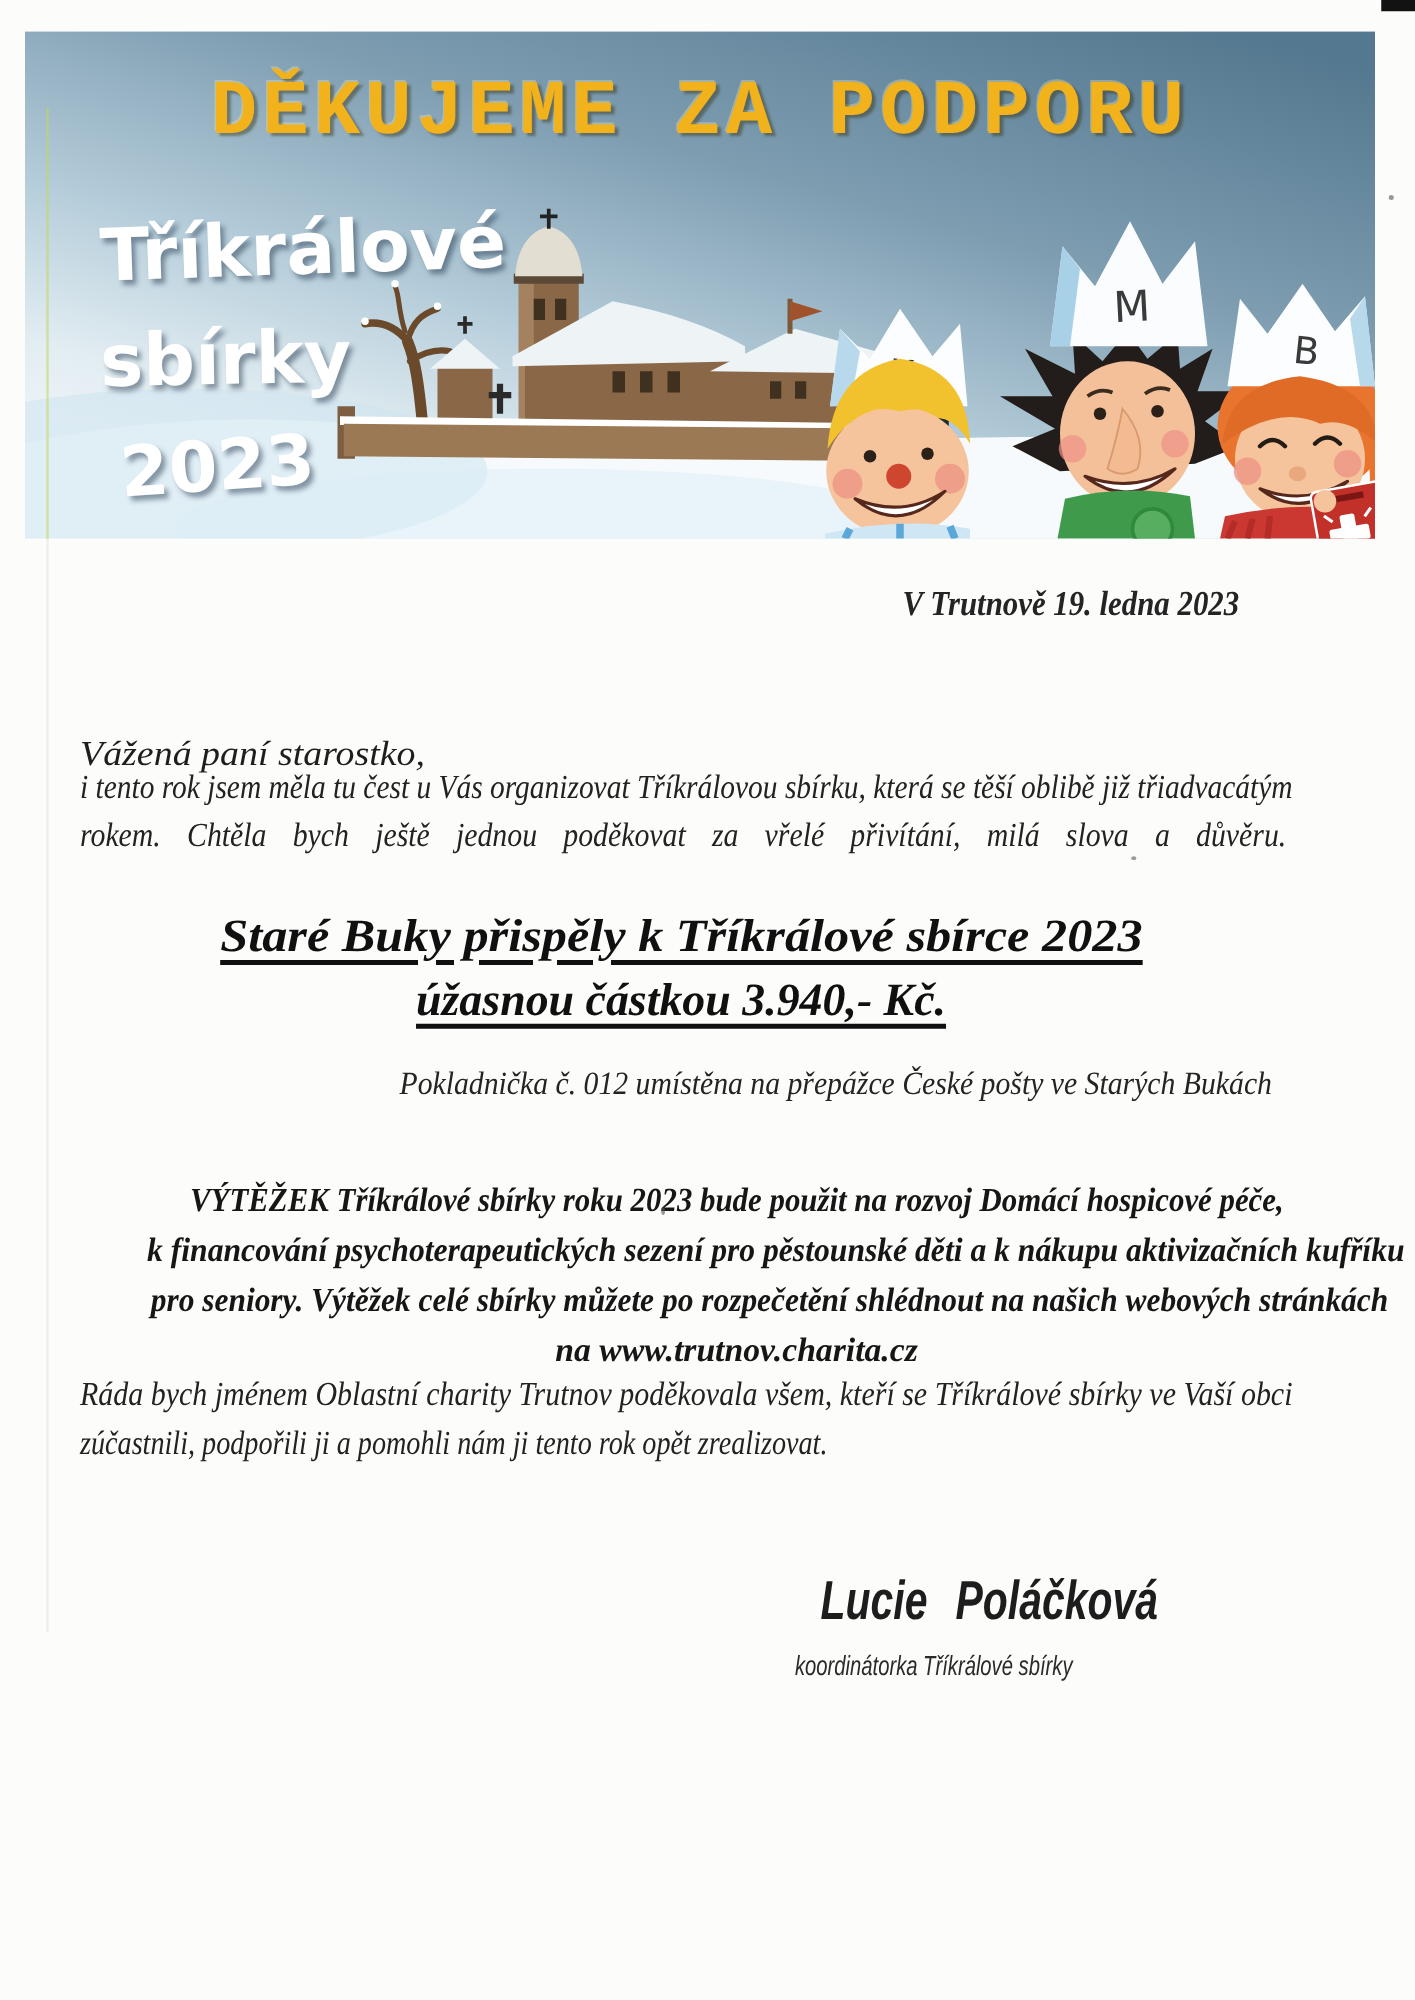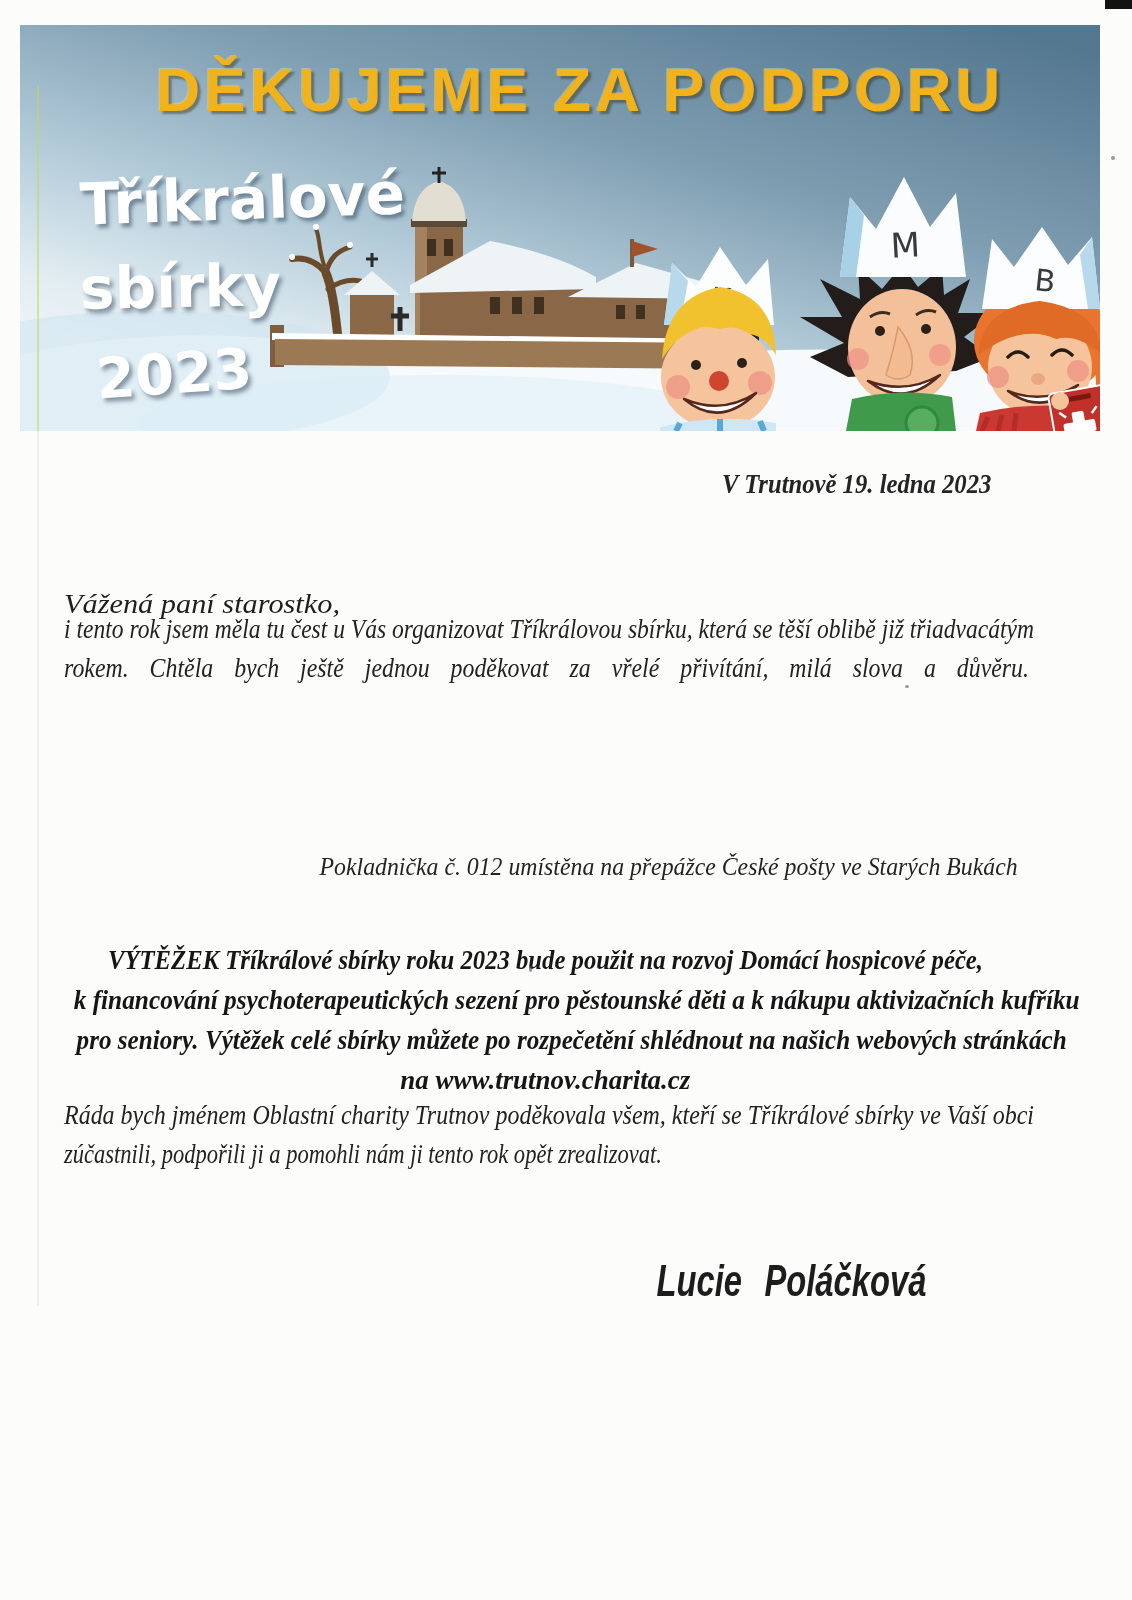--- a/index.html
+++ b/index.html
@@ -11,45 +11,44 @@
   
   .edge-line{position:absolute; left:37px; top:86px; width:2px; height:1220px;
     background:linear-gradient(to bottom, rgba(196,214,92,.55) 0 345px, rgba(120,125,95,.10) 345px 100%); z-index:30;}
   .corner-mark{position:absolute; right:0; top:0; width:27px; height:9px; background:#121212; z-index:40;}
   .speck{position:absolute; background:#555; border-radius:50%; opacity:.6; z-index:40;}
   
   .banner{position:absolute; left:20px; top:25px; width:1080px; height:406px; overflow:hidden; z-index:10;}
   .banner svg{position:absolute; left:0; top:0;}
   .banner-title{
     position:absolute; left:0; top:34px; width:100%; text-align:center;
-    font-family:Liberation Sans, sans-serif; font-weight:800; font-size:62px; line-height:1;
+    font-family:Liberation Mono, monospace; font-weight:800; font-size:62px; line-height:1;
     color:#f2b21c; letter-spacing:4px; white-space:nowrap;
     text-shadow:3px 3px 2px rgba(55,48,18,.45), -1px -1px 0 rgba(255,236,160,.35);
-    padding-left:20px;
   }
   .banner-sub{
     position:absolute; font-family:"DejaVu Sans", sans-serif; font-weight:700; color:#ffffff;
     text-shadow:3px 4px 4px rgba(40,60,82,.5); white-space:nowrap;
   }
   .sub1{left:60px; top:140px; font-size:58px; transform:rotate(-2deg);}
   .sub2{left:60px; top:228px; font-size:58px; transform:rotate(-1deg);}
   .sub3{left:76px; top:316px; font-size:56px; transform:rotate(-4deg);}
   
   .ln{white-space:nowrap; display:inline-block;}
   .serif-it{font-family:"Liberation Serif", serif; font-style:italic;}
   .dateline{position:absolute; left:722px; top:468px; font-size:28px; color:#242424;font-weight:bold;}
   .salutation{position:absolute; left:64px; top:588px; font-size:28px;}
   .para{position:absolute; left:64px; width:1005px; font-size:27px; line-height:39px; color:#222;}
   .intro{top:610px;text-align:right;}
   .intro .gap{word-spacing:17px;}
   .center-block{position:absolute; left:40px; width:1010px; text-align:center;}
   .headline{top:724px; font-size:37px; font-weight:700; font-style:italic; line-height:51px; color:#101010;}
   .headline .ln{text-decoration:underline; text-decoration-thickness:3.5px; text-underline-offset:7px;}
   .cashbox{top:852px; font-size:26px; font-style:italic; color:#242424;text-align:right;}
-  .proceeds{top:940px; font-size:27px; font-weight:700; font-style:italic; line-height:40px; color:#161616;}
+  .proceeds{top:940px; font-size:27px; font-weight:700; font-style:italic; line-height:40px; color:#161616;padding-left:44px;}
   .thanks{top:1096px;}
   
   .sig{position:absolute; left:610px; top:1256px; width:366px; 
        font-family:"Liberation Sans", sans-serif; color:#2a2a2a;}
   .sig-name{font-size:44px; font-weight:700; font-style:italic; word-spacing:18px; color:#1d1d1d;}
   .sig-role{display:block; margin-top:14px; font-size:22px; font-style:italic; position:relative; left:-14px;}
   .sig-org{display:block; margin-top:3px; font-size:22px; font-style:italic; word-spacing:6px; position:relative; left:-24px;}
 </style>
 </head>
 <body>
@@ -215,34 +214,39 @@
 
   <div class="salutation serif-it">
     <span class="ln" style="transform-origin: left center; transform: scaleX(1.08302);">Vážená paní starostko,</span>
   </div>
 
   <div class="para serif-it intro">
     <span class="ln" style="transform-origin: left center; transform: scaleX(0.87202);">i tento rok jsem měla tu čest u Vás organizovat Tříkrálovou sbírku, která se těší oblibě již třiadvacátým</span><br>
     <span class="ln gap" style="transform-origin: left center; transform: scaleX(0.882853);">rokem. Chtěla bych ještě jednou poděkovat za vřelé přivítání, milá slova a důvěru.</span>
   </div>
 
+  <div class="center-block headline">
+    <span class="ln" style="transform-origin: center center; transform: scaleX(1.08802);">Staré Buky přispěly k Tříkrálové sbírce 2023</span><br>
+    <span class="ln" style="transform-origin: center center; transform: scaleX(0.991487);">úžasnou částkou 3.940,- Kč.</span>
+  </div>
 
   <div class="center-block cashbox">
     <span class="ln" style="transform-origin: center center; transform: scaleX(0.914623);">Pokladnička č. 012 umístěna na přepážce České pošty ve Starých Bukách</span>
   </div>
 
   <div class="center-block proceeds">
     <span class="ln" style="transform-origin: center center; transform: scaleX(0.91433);">VÝTĚŽEK Tříkrálové sbírky roku 2023 bude použit na rozvoj Domácí hospicové péče,</span><br>
     <span class="ln" style="transform-origin: center center; transform: scaleX(0.937285);">k financování psychoterapeutických sezení pro pěstounské děti a k nákupu aktivizačních kufříku</span><br>
     <span class="ln" style="transform-origin: center center; transform: scaleX(0.931135);">pro seniory. Výtěžek celé sbírky můžete po rozpečetění shlédnout na našich webových stránkách</span><br>
     <span class="ln" style="transform-origin: center center; transform: scaleX(0.99801);">na www.trutnov.charita.cz</span>
   </div>
 
   <div class="para serif-it thanks">
     <span class="ln" style="transform-origin: left center; transform: scaleX(0.887859);">Ráda bych jménem Oblastní charity Trutnov poděkovala všem, kteří se Tříkrálové sbírky ve Vaší obci</span><br>
     <span class="ln" style="transform-origin: left center; transform: scaleX(0.834631);">zúčastnili, podpořili ji a pomohli nám ji tento rok opět zrealizovat.</span>
   </div>
 
   <div class="sig">
     <span class="ln sig-name" style="transform-origin: center center; transform: scaleX(0.744154);">Lucie Poláčková</span>
+    <span class="sig-role"><span class="ln" style="transform-origin: center center; transform: scaleX(0.735099);">koordinátorka Tříkrálové sbírky</span></span>
   </div>
 
 </div>
 
 </body></html>

